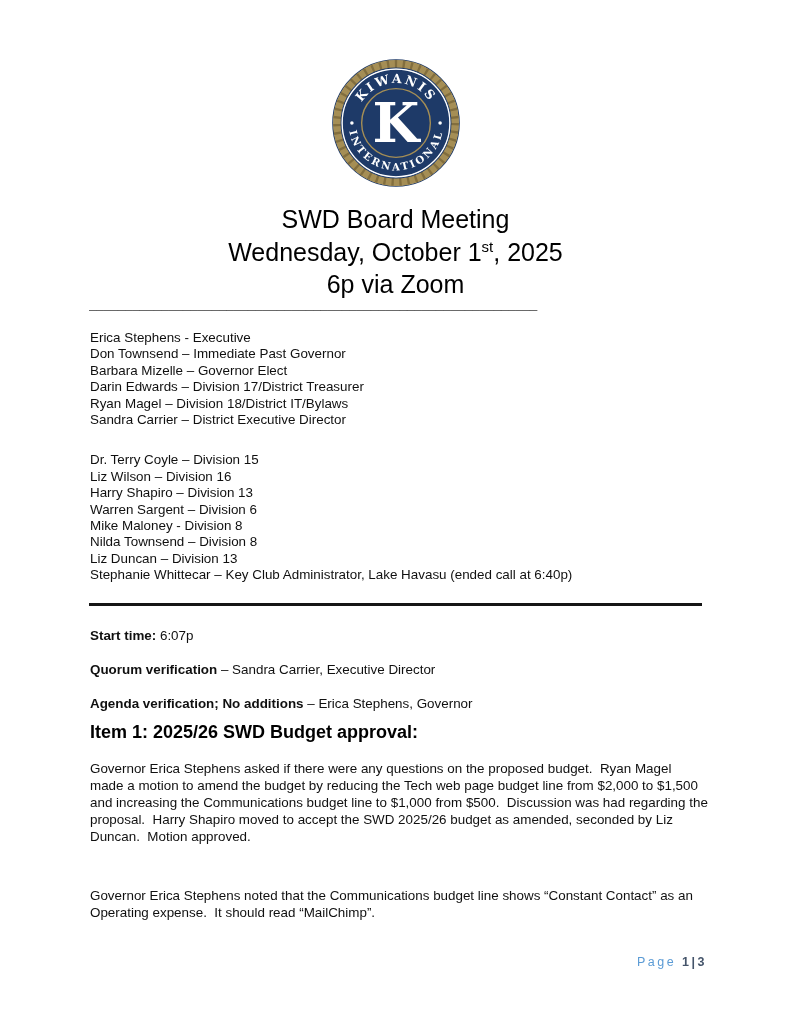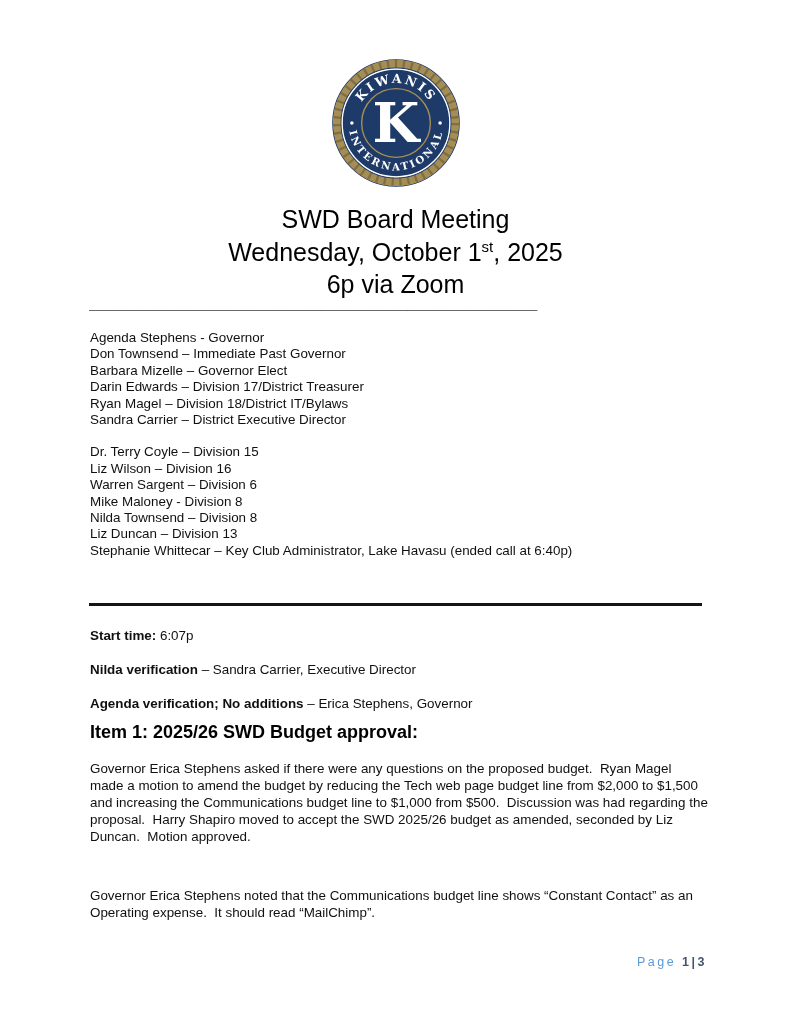--- a/index.html
+++ b/index.html
@@ -83,21 +83,21 @@
 
   
   .attendees {
     position: absolute;
     left: 90px;
     top: 330px;
     width: 616px;
     font-size: 13.4px;
     line-height: 16.4px;
   }
-  .attendee-group-board { margin-top: 16px; }
+  .attendee-group-board { margin-top: 24px; }
   .attendee-line { white-space: nowrap; }
 
   
   .meeting-info {
     position: absolute;
     left: 90px;
     top: 628px;
     width: 616px;
     font-size: 13.4px;
     line-height: 16.5px;
@@ -169,43 +169,44 @@
   <div class="title-block">
     <div>SWD Board Meeting</div>
     <div><span>Wednesday, October 1</span><sup>st</sup><span>, 2025</span></div>
     <div>6p via Zoom</div>
   </div>
 
   <div class="underscore-divider">______________________________________________________________</div>
 
   <div class="attendees">
     <div class="attendee-group-officers">
-      <div class="attendee-line">Agenda Stephens - Governor</div>
+      <div class="attendee-line">Erica Stephens - Executive</div>
       <div class="attendee-line">Don Townsend – Immediate Past Governor</div>
       <div class="attendee-line">Barbara Mizelle – Governor Elect</div>
       <div class="attendee-line">Darin Edwards – Division 17/District Treasurer</div>
       <div class="attendee-line">Ryan Magel – Division 18/District IT/Bylaws</div>
       <div class="attendee-line">Sandra Carrier – District Executive Director</div>
     </div>
     <div class="attendee-group-board">
       <div class="attendee-line">Dr. Terry Coyle – Division 15</div>
       <div class="attendee-line">Liz Wilson – Division 16</div>
+      <div class="attendee-line">Harry Shapiro – Division 13</div>
       <div class="attendee-line">Warren Sargent – Division 6</div>
       <div class="attendee-line">Mike Maloney - Division 8</div>
       <div class="attendee-line">Nilda Townsend – Division 8</div>
       <div class="attendee-line">Liz Duncan – Division 13</div>
       <div class="attendee-line">Stephanie Whittecar – Key Club Administrator, Lake Havasu (ended call at 6:40p)</div>
     </div>
   </div>
 
   <div class="thick-rule"></div>
 
   <div class="meeting-info">
     <p class="info-line"><b>Start time:</b><span> 6:07p</span></p>
-    <p class="info-line"><b>Nilda verification</b><span> – Sandra Carrier, Executive Director</span></p>
+    <p class="info-line"><b>Quorum verification</b><span> – Sandra Carrier, Executive Director</span></p>
     <p class="info-line"><b>Agenda verification; No additions</b><span> – Erica Stephens, Governor</span></p>
   </div>
 
   <h2 class="item-heading">Item 1: 2025/26 SWD Budget approval:</h2>
   <p class="para para-1">Governor Erica Stephens asked if there were any questions on the proposed budget.  Ryan Magel made a motion to amend the budget by reducing the Tech web page budget line from $2,000 to $1,500 and increasing the Communications budget line to $1,000 from $500.  Discussion was had regarding the proposal.  Harry Shapiro moved to accept the SWD 2025/26 budget as amended, seconded by Liz Duncan.  Motion approved.</p>
   <p class="para para-2">Governor Erica Stephens noted that the Communications budget line shows “Constant Contact” as an Operating expense.  It should read “MailChimp”.</p>
 
   <div class="page-footer">
     <span class="pg-word" style="color: rgb(91, 155, 213);">Page</span><span class="pg-nums" style="color: rgb(68, 84, 106);"> 1|3</span>
   </div>

